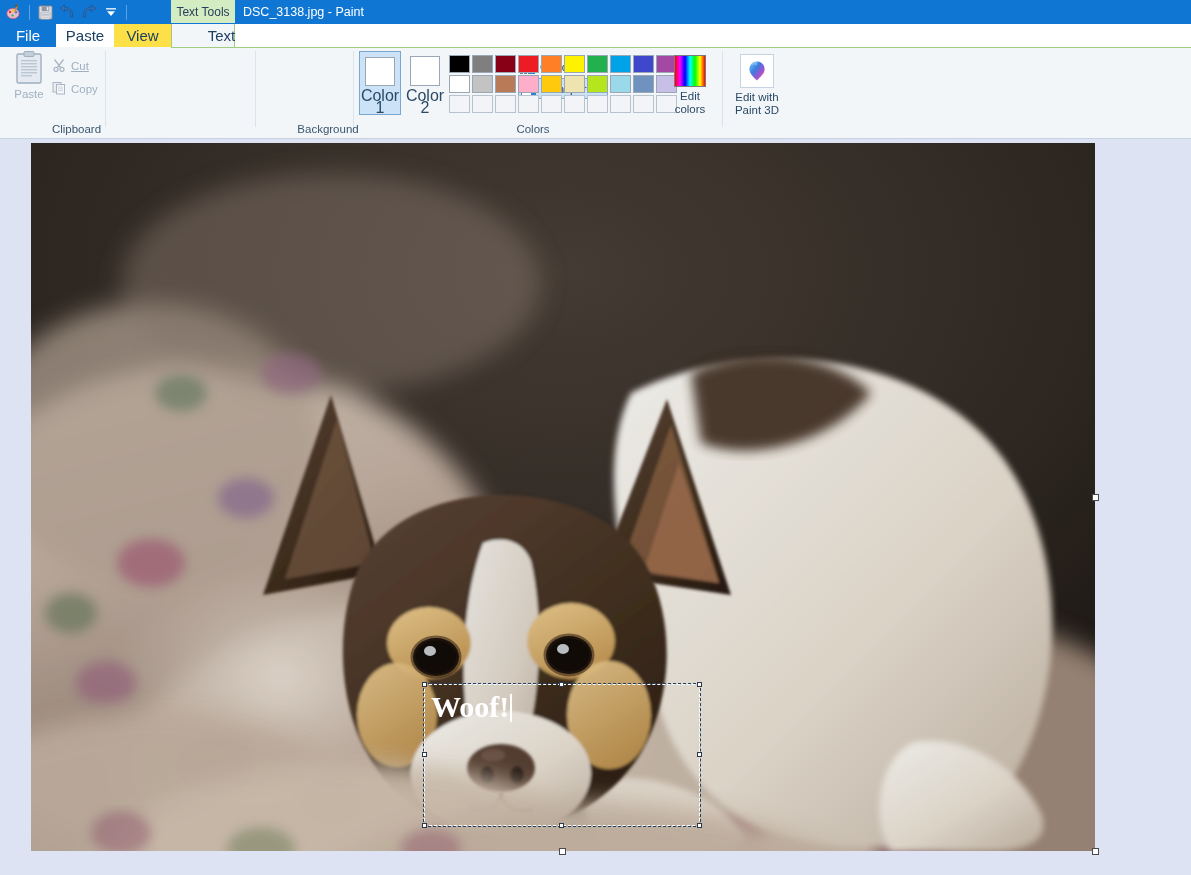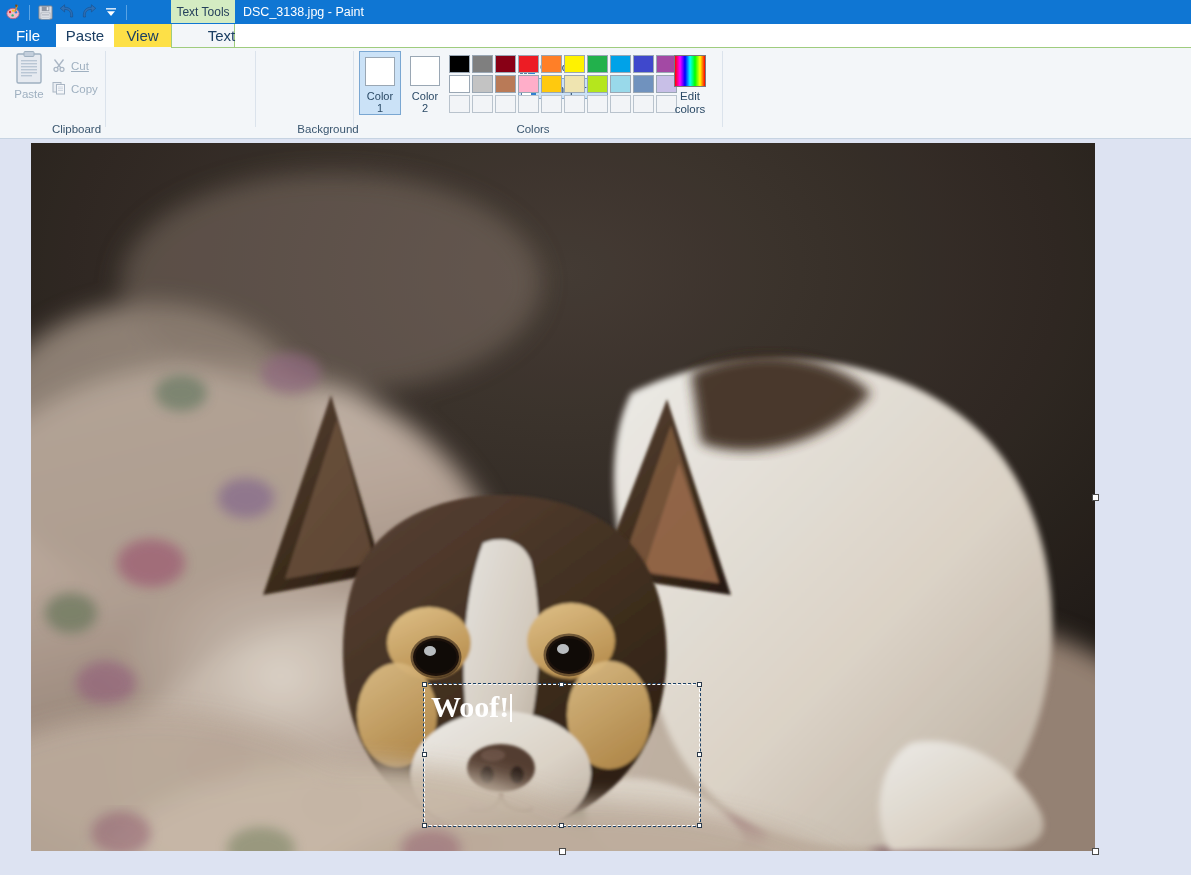--- a/index.html
+++ b/index.html
@@ -121,21 +121,21 @@
 
   
   .colbig{
     position:absolute; top:4px; width:42px; height:64px;
     display:flex; flex-direction:column; align-items:center; cursor:default;
   }
   .colbig.sel{ background:#cbe2f7; border:1px solid #7aa7d2; }
   .colbig .sw{
     width:30px; height:30px; background:#ffffff; border:1px solid #9aa7b4; margin-top:5px;
   }
-  .colbig .cap{ font-size:11px; line-height:12px; text-align:center; margin-top:3px; color:#2b4a66; }
+  .colbig .cap{ font-size:16px; line-height:12px; text-align:center; margin-top:3px; color:#2b4a66; }
 
   .palette{ position:absolute; top:7px; }
   .pal-row{ display:flex; }
   .sw{
     width:21px; height:18px; border:1px solid #b9c3cd; margin:1px;
     background:#f2f4f7;
   }
   .sw.filled{ border:1px solid #9aa7b4; }
 
   .bigbtn{
@@ -386,20 +386,40 @@
     <div class="bigbtn" style="left:310px;">
       <div class="rainbow"></div>
       <div class="cap">
         <span>Edit</span><br>
         <span>colors</span>
       </div>
     </div>
 
     <div class="grp-sep" style="left:368px; top:4px;"></div>
 
+    <div class="bigbtn" style="left:370px; width:66px;">
+      <div class="p3dbox">
+        <svg width="24" height="24" viewBox="0 0 24 24">
+          <defs>
+            <linearGradient id="p3dg" x1="0" y1="0" x2="1" y2="1">
+              <stop offset="0%" stop-color="#6fd3f5"></stop>
+              <stop offset="40%" stop-color="#3f7ae0"></stop>
+              <stop offset="70%" stop-color="#a94fd0"></stop>
+              <stop offset="100%" stop-color="#f2a23a"></stop>
+            </linearGradient>
+          </defs>
+          <path d="M12 2.5 C16.4 2.5 19.6 6 19.6 10.2 C19.6 15 14.2 19 12 21.5 C9.8 19 4.4 15 4.4 10.2 C4.4 6 7.6 2.5 12 2.5 Z" fill="url(#p3dg)"></path>
+          <path d="M12 2.5 C9.5 2.5 7.2 4 6 6.2 C8 5 10.5 5.2 12 6.5 Z" fill="#ffffff" opacity="0.28"></path>
+        </svg>
+      </div>
+      <div class="cap">
+        <span>Edit with</span><br>
+        <span>Paint 3D</span>
+      </div>
+    </div>
 
     <div class="grp-label" style="width:310px;">Colors</div>
   </div>
 </div>
 
 <div class="workarea">
 
   <div class="canvas-wrap">
     <svg class="canvas-img" width="1064" height="708" viewBox="0 0 1064 708" preserveAspectRatio="none">
       <defs>

